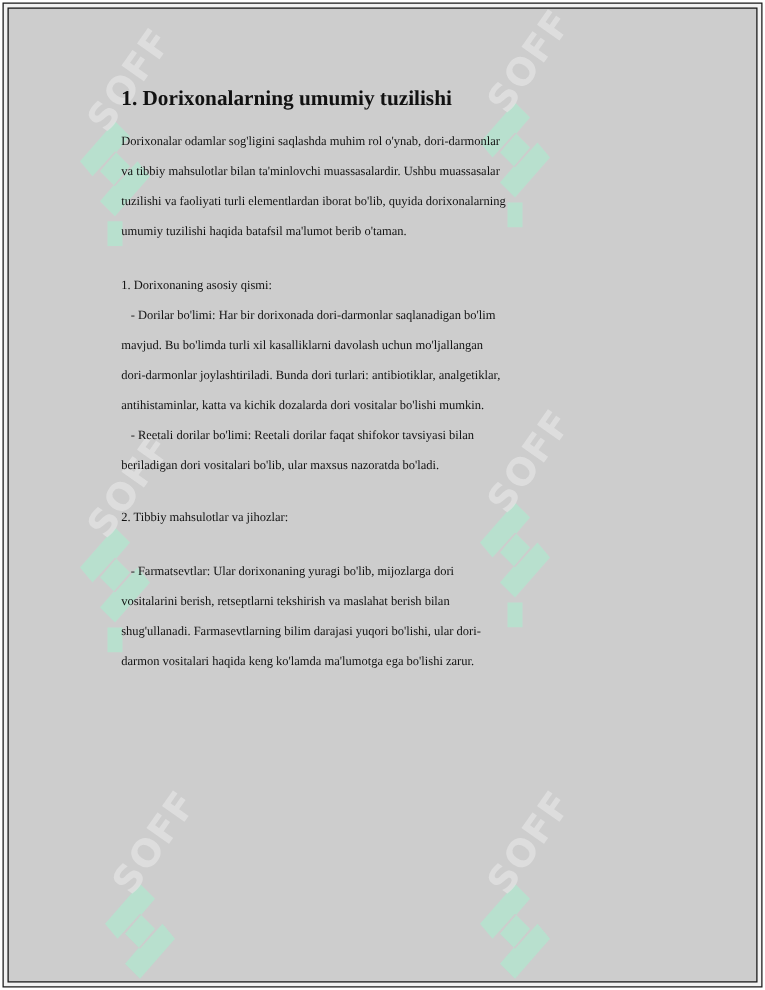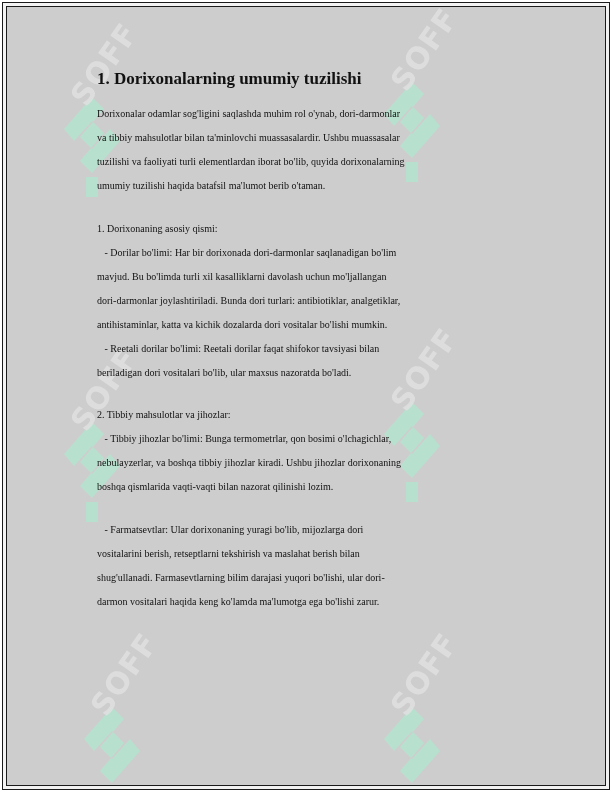--- a/index.html
+++ b/index.html
@@ -101,22 +101,19 @@
   <p class="para">1. Dorixonaning asosiy qismi:</p>
   <p class="para">   - Dorilar bo'limi: Har bir dorixonada dori-darmonlar saqlanadigan bo'lim
 mavjud. Bu bo'limda turli xil kasalliklarni davolash uchun mo'ljallangan
 dori-darmonlar joylashtiriladi. Bunda dori turlari: antibiotiklar, analgetiklar,
 antihistaminlar, katta va kichik dozalarda dori vositalar bo'lishi mumkin.</p>
   <p class="para">   - Reetali dorilar bo'limi: Reetali dorilar faqat shifokor tavsiyasi bilan
 beriladigan dori vositalari bo'lib, ular maxsus nazoratda bo'ladi.</p>
   <div class="gap"></div>
 
   <p class="para">2. Tibbiy mahsulotlar va jihozlar:</p>
-  <p class="para">   - Tibbiy jihozlar bo'limi: Bunga termometrlar, qon bosimi o'lchagichlar,
-nebulayzerlar, va boshqa tibbiy jihozlar kiradi. Ushbu jihozlar dorixonaning
-boshqa qismlarida vaqti-vaqti bilan nazorat qilinishi lozim.</p>
   <div class="gap"></div>
 
   <p class="para">   - Farmatsevtlar: Ular dorixonaning yuragi bo'lib, mijozlarga dori
 vositalarini berish, retseptlarni tekshirish va maslahat berish bilan
 shug'ullanadi. Farmasevtlarning bilim darajasi yuqori bo'lishi, ular dori-
 darmon vositalari haqida keng ko'lamda ma'lumotga ega bo'lishi zarur.</p>
 </div>
 
 </body></html>

